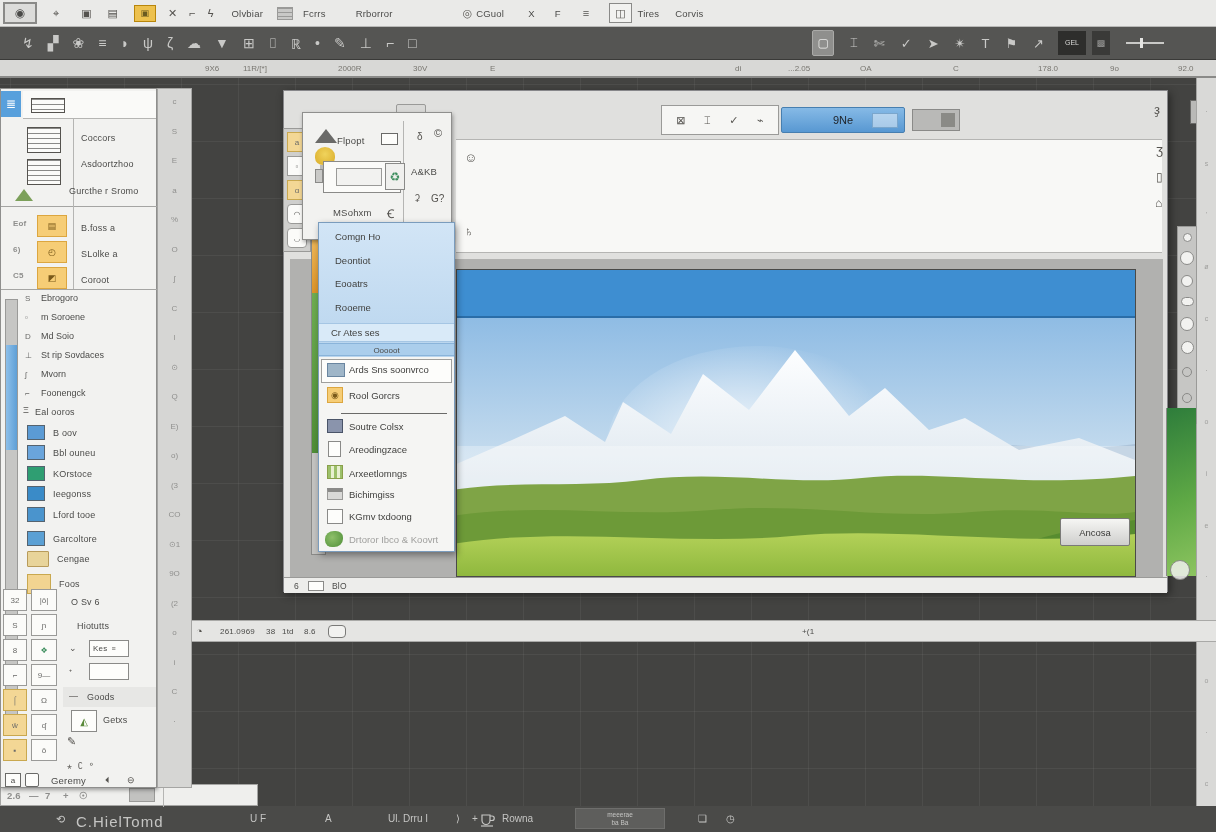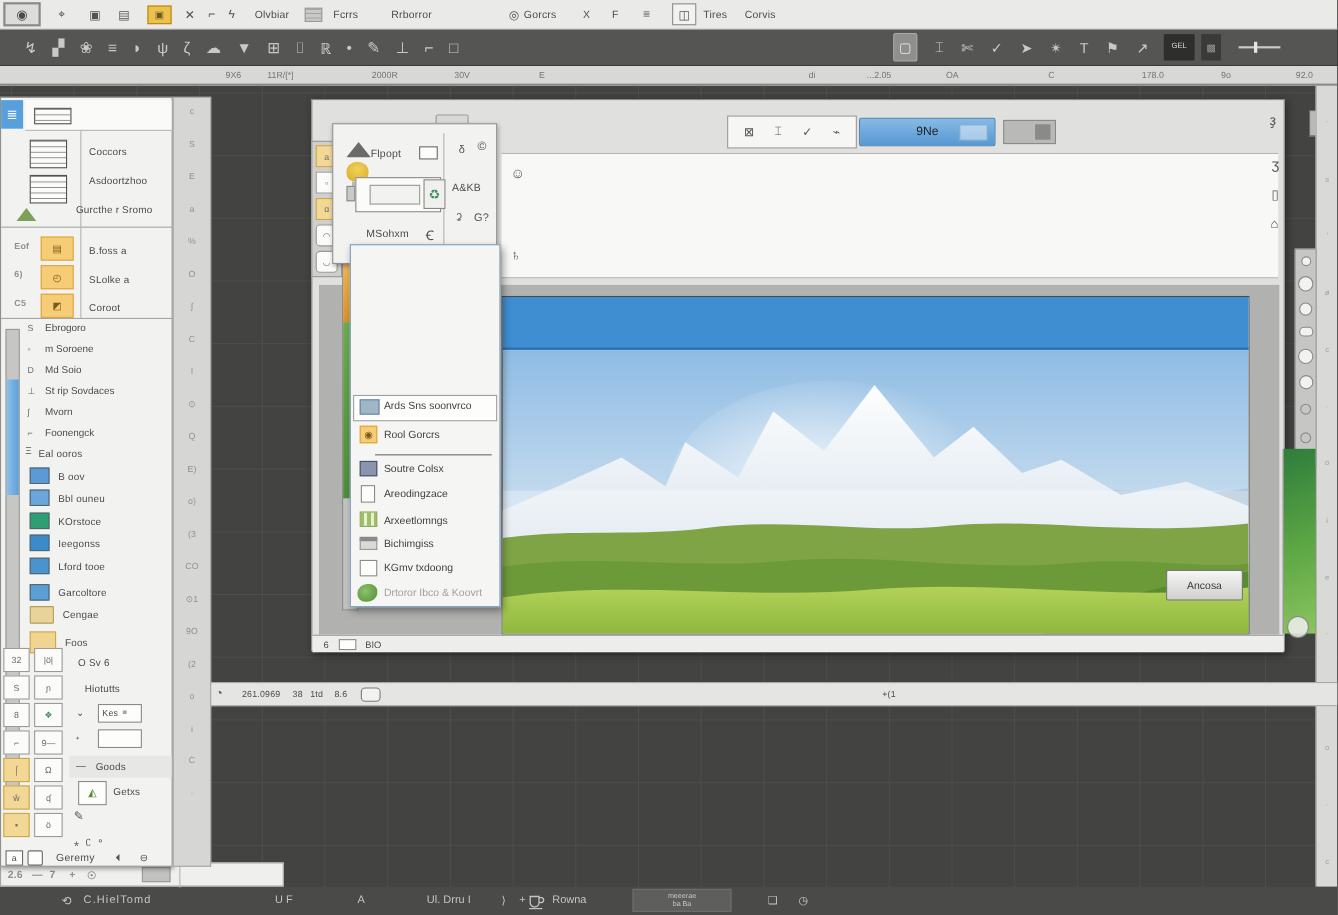--- a/index.html
+++ b/index.html
@@ -100,21 +100,21 @@
         <span>▣</span>
       </div>
     <span class="gly" style="margin-left:12px;">✕</span>
     <span class="gly" style="margin-left:12px;">⌐</span>
     <span class="gly" style="margin-left:12px;">ϟ</span>
     <span class="gt" style="margin-left:18px;">Olvbiar</span>
     <div class="mb-stack" style="margin-left:14px;"></div>
     <span class="gt" style="margin-left:10px;">Fcrrs</span>
     <span class="gt" style="margin-left:30px;">Rrborror</span>
     <span class="gly" style="margin-left:70px;">◎</span>
-    <span class="gt" style="margin-left:4px;">Gorcrs</span>
+    <span class="gt" style="margin-left:4px;">CGuol</span>
     <span class="gt" style="margin-left:24px;">X</span>
     <span class="gt" style="margin-left:20px;">F</span>
     <span class="gly" style="margin-left:22px;">≡</span>
     <div class="mb-box" style="margin-left:20px;">
         <span>◫</span>
       </div>
     <span class="gt" style="margin-left:6px;">Tires</span>
     <span class="gt" style="margin-left:16px;">Corvis</span>
   </div>
 
@@ -285,21 +285,21 @@
     <span class="gt abs" style="left:86px;top:6px;font-size:8px;">38</span>
     <span class="gt abs" style="left:102px;top:6px;font-size:8px;">1td</span>
     <span class="gt abs" style="left:124px;top:6px;font-size:8px;">8.6</span>
     <div class="abs" style="left:148px;top:4px;width:18px;height:13px;border:1px solid #7a7a78;border-radius:4px;background:#f2f2f0;"></div>
     <span class="gt abs" style="left:622px;top:6px;font-size:8px;">+(1</span>
   </div>
 
 
   <div class="abs taskbar" style="left:0;top:806px;width:1216px;height:26px;">
     <span style="left:56px;top:7px;font-size:11px;">⟲</span>
-    <span style="left:76px;top:7px;font-size:10px;letter-spacing:1px;">C.HielTomd</span>
+    <span style="left:76px;top:7px;font-size:15px;letter-spacing:1px;">C.HielTomd</span>
     <span style="left:250px;top:7px;">U F</span>
     <span style="left:325px;top:7px;">A</span>
     <span style="left:388px;top:7px;">Ul. Drru I</span>
     <span style="left:456px;top:7px;">⟩</span>
     <span style="left:472px;top:7px;">+</span>
     <svg class="abs" style="left:480px;top:7px;" width="16" height="14">
       <path d="M2,2 h8 v5.5 a4 4 0 0 1 -8 0 Z" fill="none" stroke="#c5c5c3" stroke-width="1.2"></path>
       <path d="M10,3 h2 a2 2 0 0 1 0 4.5 h-2" fill="none" stroke="#c5c5c3" stroke-width="1.2"></path>
       <line x1="1" y1="13" x2="13" y2="13" stroke="#c5c5c3" stroke-width="1.2"></line>
     </svg>
@@ -516,20 +516,32 @@
     <span class="gt abs" style="left:108px;top:53px;">A&amp;KB</span>
     <span class="gly abs" style="left:112px;top:80px;font-size:10px;">ʡ</span>
     <span class="gly abs" style="left:128px;top:80px;font-size:10px;">G?</span>
   </div>
 
   <div class="abs" style="left:444px;top:226px;width:11px;height:78px;background:linear-gradient(90deg,#f0b95a,#d89028);border:1px solid #b87820;border-radius:3px 3px 0 0;"></div>
   <div class="abs" style="left:445px;top:304px;width:9px;height:18px;background:#b1b1af;"></div>
   <div class="abs" style="left:447px;top:322px;width:0;height:0;border-left:3px solid transparent;border-right:3px solid transparent;border-top:8px solid #55534f;"></div>
 
   <div class="abs ctx" style="left:318px;top:222px;width:137px;height:330px;">
+    <div class="abs ctx-blue" style="left:0;top:0;width:135px;height:134px;">
+      <span class="ctx-item" style="top:8px;">Comgn Ho</span>
+      <span class="ctx-item" style="top:32px;">Deontiot</span>
+      <span class="ctx-item" style="top:55px;">Eooatrs</span>
+      <span class="ctx-item" style="top:79px;">Rooeme</span>
+      <div class="ctx-sec" style="top:100px;height:19px;">
+        <span class="ctx-item" style="top:3px;left:12px;">Cr Ates ses</span>
+      </div>
+      <div class="ctx-cancel" style="top:120px;height:13px;padding-top:2px;">
+        <span>Ooooot</span>
+      </div>
+    </div>
 
     <div class="abs" style="left:2px;top:136px;width:131px;height:24px;background:#fdfdfb;border:1px solid #9f9f9d;"></div>
     <div class="abs" style="left:8px;top:140px;width:18px;height:14px;background:#9fb6c8;border:1px solid #6a86a0;"></div>
     <span class="ctx-white-item" style="top:141px;">Ards Sns soonvrco</span>
     <div class="abs orange-ic" style="left:8px;top:164px;width:16px;height:16px;">◉</div>
     <span class="ctx-white-item" style="top:167px;">Rool Gorcrs</span>
     <div class="abs" style="left:22px;top:190px;width:106px;height:1px;background:#6a6a68;"></div>
     <div class="abs" style="left:8px;top:196px;width:16px;height:14px;background:#8a94ac;border:1px solid #4a5468;"></div>
     <span class="ctx-white-item" style="top:198px;">Soutre Colsx</span>
     <div class="abs inner-lines" style="left:9px;top:218px;width:13px;height:16px;border:1px solid #8a8a88;background:#fdfdfb;"></div>

